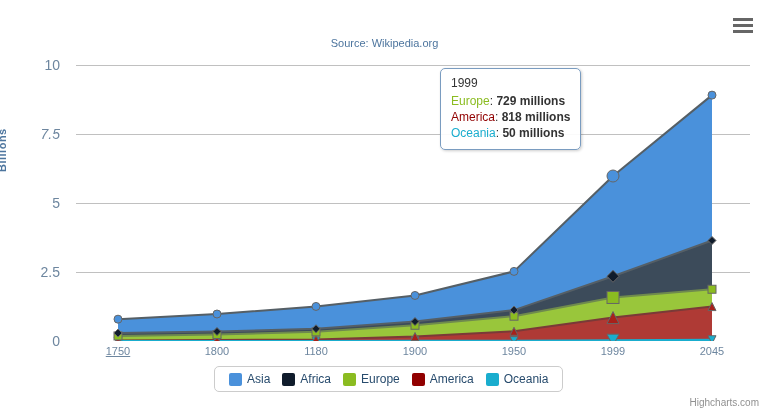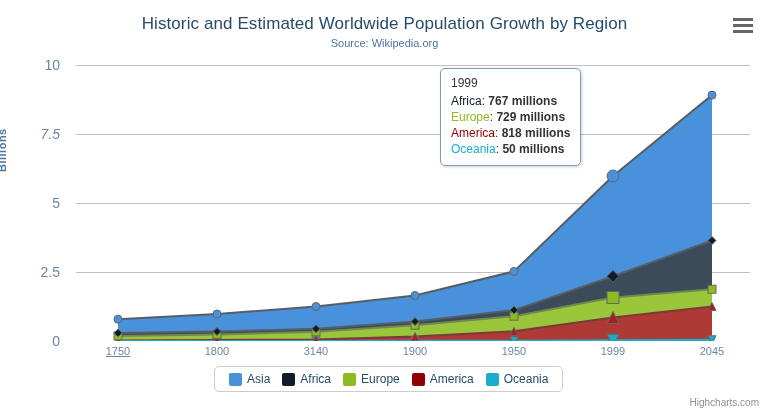--- a/index.html
+++ b/index.html
@@ -191,42 +191,41 @@
     color: #333333;
   }
   .tt-name { font-size: 12px; }
   .tt-value { font-weight: bold; color: #333333; }
 </style>
 </head>
 <body>
 
 <div id="chart-root">
 
-  <div id="chart-title">Historic and Estimated Worldwide Population Growth by Region</div>
   <div id="chart-subtitle">Source: Wikipedia.org</div>
 
   <button id="context-button">
     <span class="bar b1"></span>
     <span class="bar b2"></span>
     <span class="bar b3"></span>
   </button>
 
   <div id="y-axis-title">Billions</div>
 
   <div id="y-ticks">
       <div class="y-label" style="top: 341px;">0</div>
       <div class="y-label" style="top: 272px; padding-left: 10px;">2.5</div>
       <div class="y-label" style="top: 203px;">5</div>
       <div class="y-label" style="top: 134px; font-style: italic;">7.5</div>
       <div class="y-label" style="top: 65px;">10</div>
     </div>
   <div id="x-ticks">
       <div class="x-label" style="left: 118px; text-decoration: underline;">1750</div>
       <div class="x-label" style="left: 217px;">1800</div>
-      <div class="x-label" style="left: 316px;">3140</div>
+      <div class="x-label" style="left: 316px;">1180</div>
       <div class="x-label" style="left: 415px;">1900</div>
       <div class="x-label" style="left: 514px;">1950</div>
       <div class="x-label" style="left: 613px;">1999</div>
       <div class="x-label" style="left: 712px;">2045</div>
     </div>
 
   <div id="plot-area">
     <svg id="plot-svg" width="674" height="276" viewBox="0 0 674 276">
         <line x1="0" x2="674" y1="276.5" y2="276.5" stroke="#c0d0e0" stroke-width="1"></line>
         <line x1="0" x2="674" y1="207.5" y2="207.5" stroke="#c0c0c0" stroke-width="1"></line>
@@ -278,21 +277,20 @@
         <circle cx="339" cy="230.46" r="4" fill="#4A91DB" stroke="#666" stroke-width="1"></circle>
         <circle cx="438" cy="206.3928" r="4" fill="#4A91DB" stroke="#666" stroke-width="1"></circle>
         <circle cx="537" cy="111.00720000000001" r="6" fill="#4A91DB" stroke="#666" stroke-width="1"></circle>
         <circle cx="636" cy="30.11160000000001" r="4" fill="#4A91DB" stroke="#666" stroke-width="1"></circle>
       </svg>
   </div>
 
   <div id="tooltip">
     <div id="tooltip-header">1999</div>
     <div id="tooltip-rows">
-        <div class="tt-row"><span class="tt-name" style="color: rgb(16, 28, 44);">Africa</span><span>: </span><span class="tt-value">767 millions</span></div>
         <div class="tt-row"><span class="tt-name" style="color: rgb(139, 188, 33);">Europe</span><span>: </span><span class="tt-value">729 millions</span></div>
         <div class="tt-row"><span class="tt-name" style="color: rgb(145, 0, 0);">America</span><span>: </span><span class="tt-value">818 millions</span></div>
         <div class="tt-row"><span class="tt-name" style="color: rgb(26, 173, 206);">Oceania</span><span>: </span><span class="tt-value">50 millions</span></div>
       </div>
   </div>
 
   <div id="legend">
       <div class="legend-item">
         <span class="legend-swatch" style="background: rgb(74, 145, 219);"></span>
         <span class="legend-label">Asia</span>

